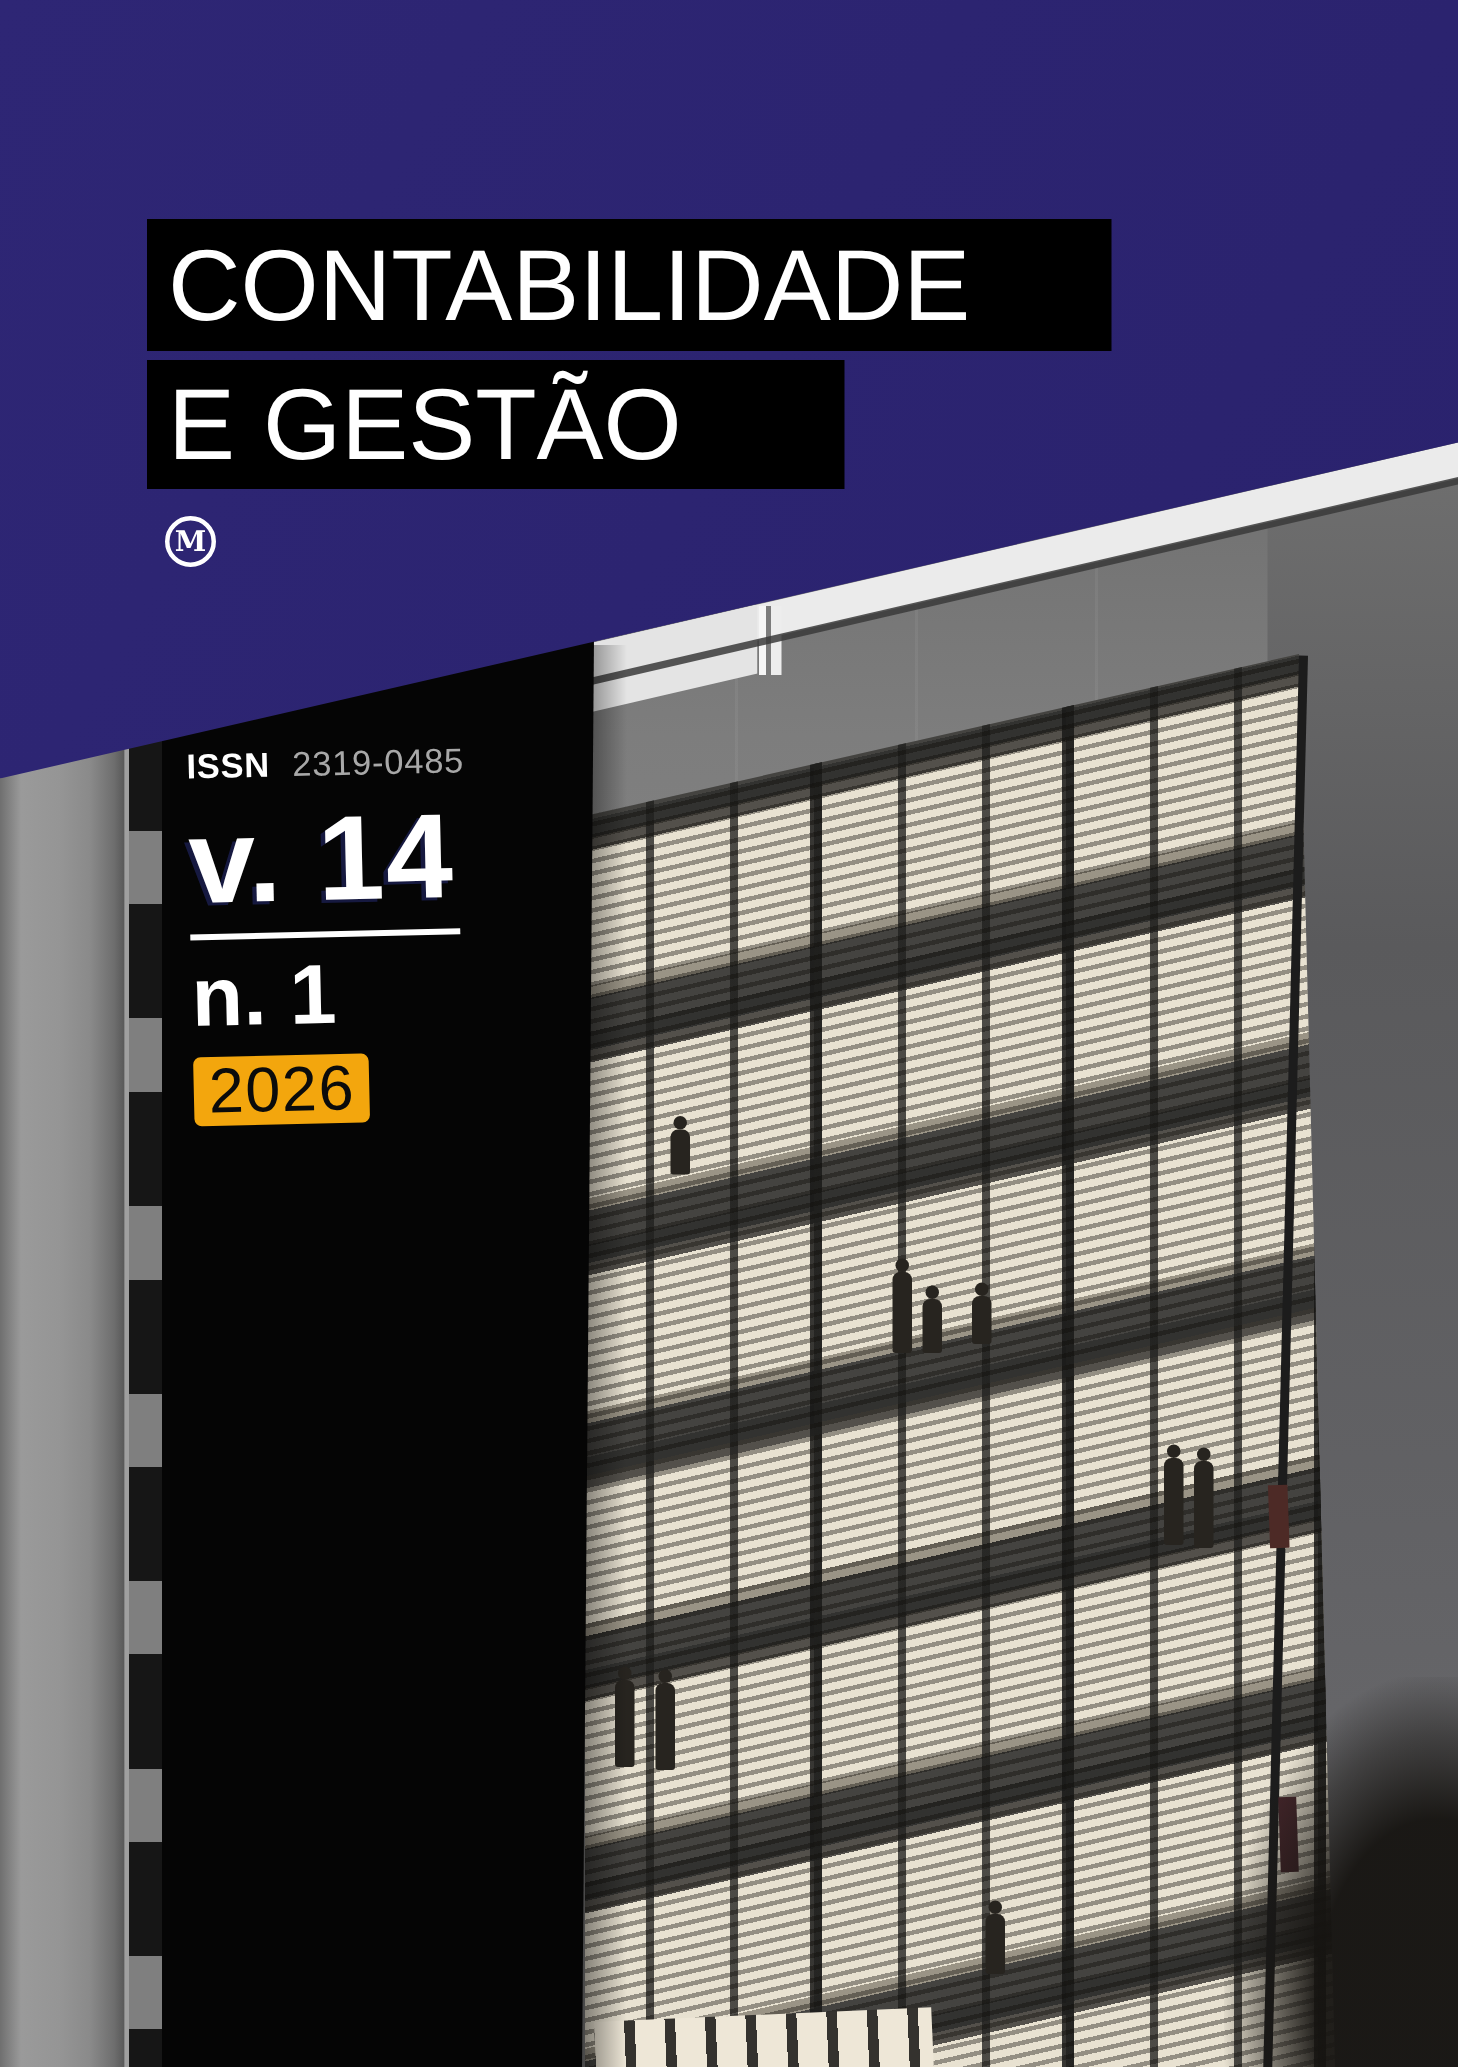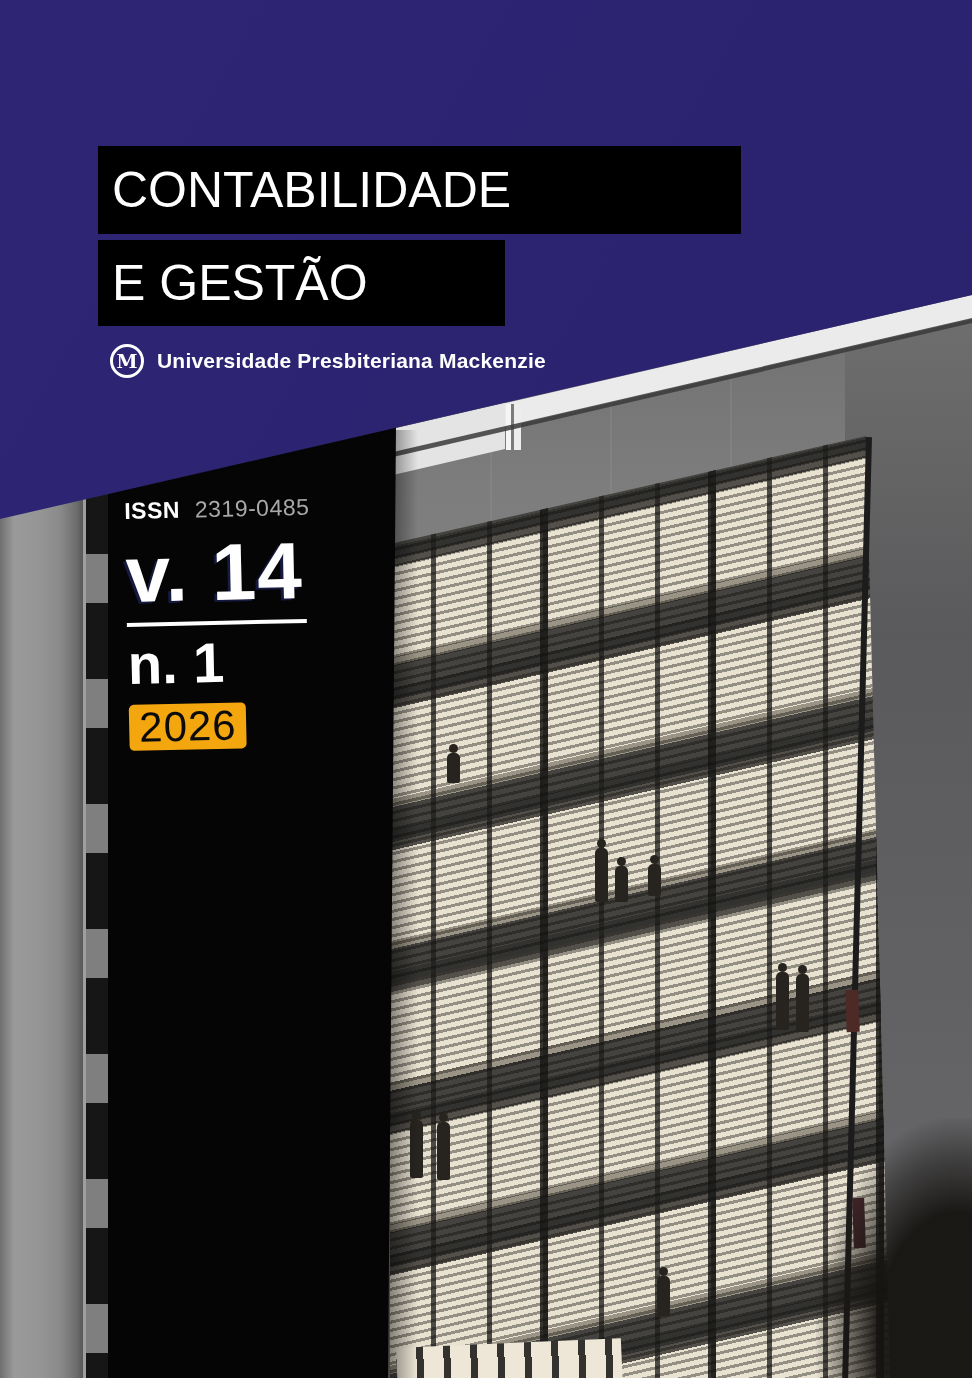--- a/index.html
+++ b/index.html
@@ -99,24 +99,24 @@
     clip-path:polygon(0 0,972px 0,972px 295px,0 519px);
     background:linear-gradient(120deg,#2E2675 0%,#2B236F 55%,#29216B 100%);
   }
   .pretitle{
     position:absolute;left:114px;top:80px;font-size:44px;font-weight:700;
     letter-spacing:5px;color:#ffffff;white-space:nowrap;
   }
   .title-box{
     position:absolute;left:98px;background:#000000;color:#ffffff;
     display:flex;align-items:center;padding-left:14px;box-sizing:border-box;
-    font-size:50px;font-weight:400;white-space:nowrap;letter-spacing:0;
+    font-size:67px;font-weight:400;white-space:nowrap;letter-spacing:0;
   }
   .title-box.one{top:146px;width:643px;height:88px;}
-  .title-box.two{top:240px;width:407px;height:86px;align-items:center;}
+  .title-box.two{top:240px;width:465px;height:86px;align-items:center;}
   .publisher{position:absolute;left:110px;top:344px;display:flex;align-items:center;gap:13px;color:#fff;}
   .logo-circle{
     width:34px;height:34px;border:3px solid #fff;border-radius:50%;box-sizing:border-box;
     display:flex;align-items:center;justify-content:center;
     font-family:"DejaVu Serif",serif;font-weight:700;font-size:19px;line-height:1;
   }
   .publisher-name{font-size:21px;font-weight:700;letter-spacing:0.2px;white-space:nowrap;}
 </style>
 </head>
 <body>
@@ -168,17 +168,16 @@
     <div class="title-box one">
       <span>CONTABILIDADE</span>
     </div>
     <div class="title-box two">
       <span>E GESTÃO</span>
     </div>
     <div class="publisher">
       <div class="logo-circle">
         <span>M</span>
       </div>
-      <div class="publisher-name">Universidade Presbiteriana Mackenzie</div>
     </div>
   </div>
 
 </div>
 
 </body></html>

